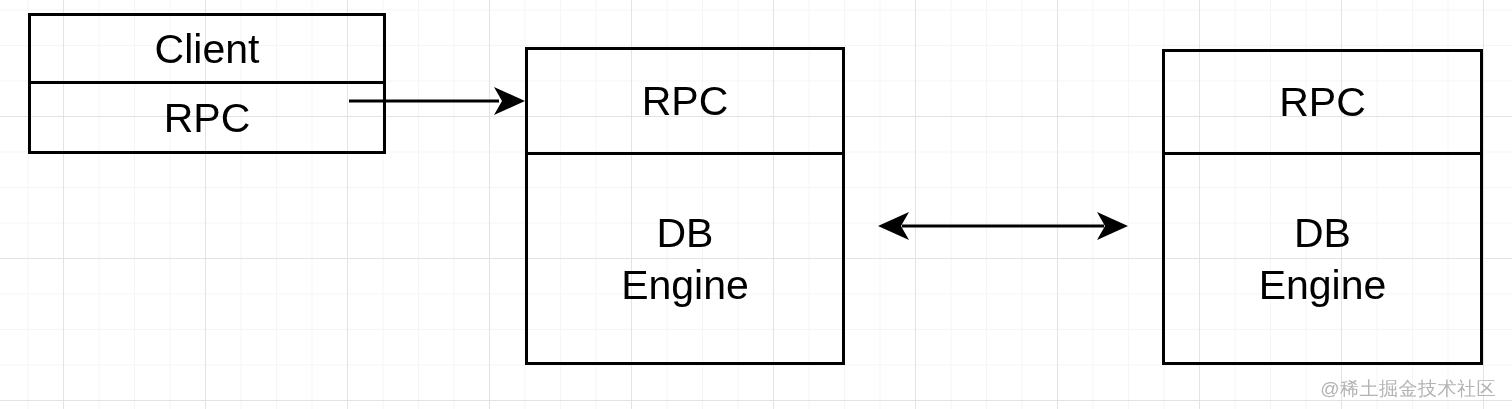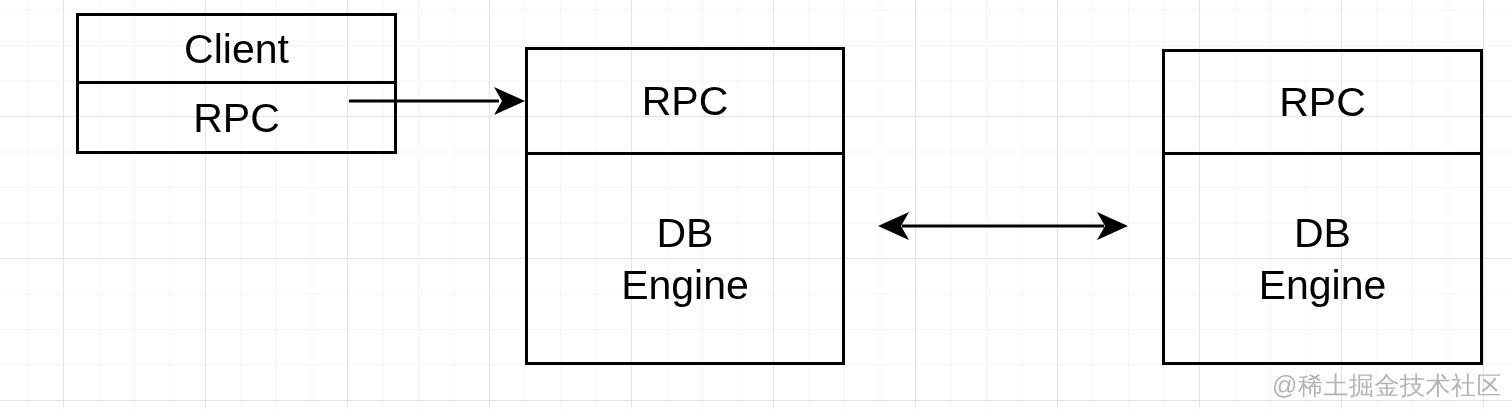--- a/index.html
+++ b/index.html
@@ -28,21 +28,21 @@
     font-family: "Liberation Sans", sans-serif;
     color: var(--text);
   }
   .node {
     position: absolute;
     border: 3px solid var(--stroke);
     background: transparent;
     display: flex;
     flex-direction: column;
   }
-  .node-client { left: 28px;  top: 13px; width: 321px; height: 141px; margin-left: 48px; }
+  .node-client { left: 28px;  top: 13px; width: 358px; height: 141px; }
   .node-db1    { left: 525px; top: 47px; width: 320px; height: 318px; }
   .node-db2    { left: 1162px; top: 49px; width: 321px; height: 316px; }
   .node .row {
     display: flex;
     align-items: center;
     justify-content: center;
     text-align: center;
     font-size: 41px;
     line-height: 52px;
     white-space: pre-line;
@@ -52,23 +52,23 @@
   .node-db1 .row.split { height: 105px; }
   .node-db2 .row.split { height: 103px; }
   .node .row.fill { flex: 1 1 auto; }
   .edge { position: absolute; display: block; }
   .edge-1 { left: 349px; top: 85px;  width: 176px; height: 32px; }
   .edge-2 { left: 878px; top: 210px; width: 250px; height: 32px; }
   .edge line { stroke: var(--stroke); stroke-width: 3; }
   .edge polygon { fill: var(--stroke); }
   .watermark {
     position: absolute;
-    right: 10px;
+    right: 16px;
     bottom: 7px;
-    font-size: 25px;
+    font-size: 19px;
     letter-spacing: 0.5px;
     color: var(--watermark);
     font-family: "Liberation Sans", sans-serif;
   }
 </style>
 </head>
 <body>
 
 <div class="canvas">
 

